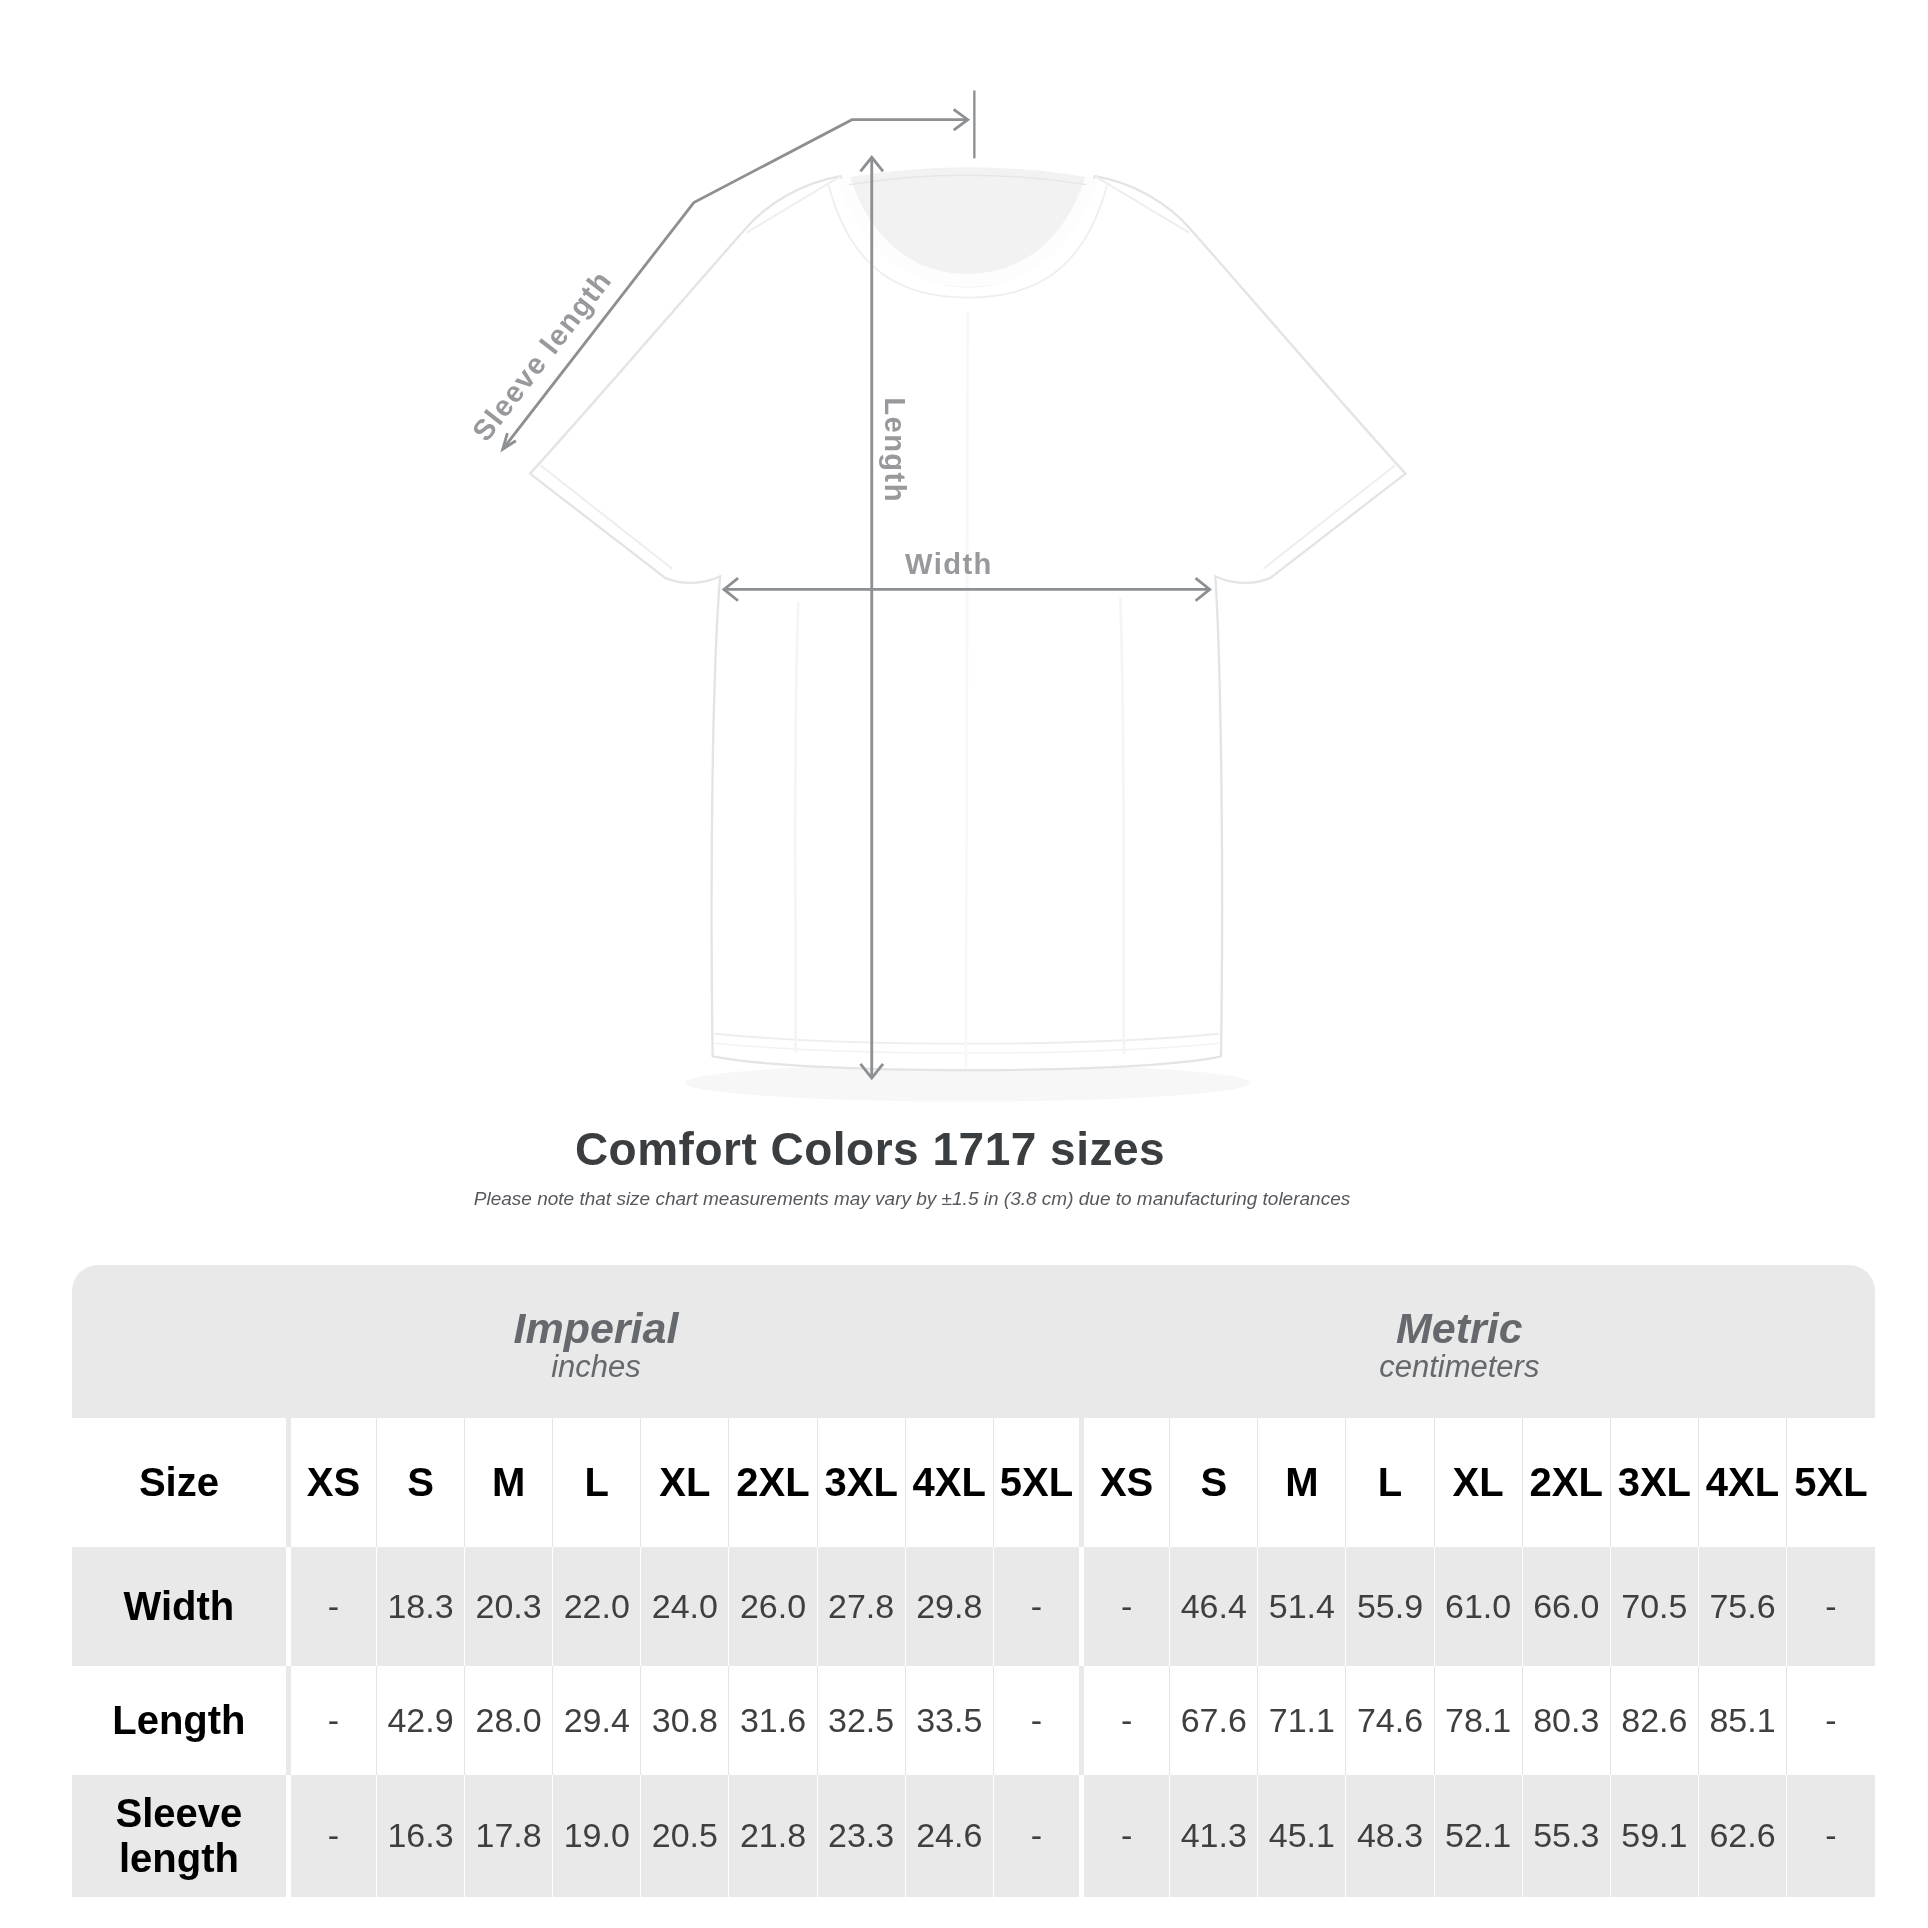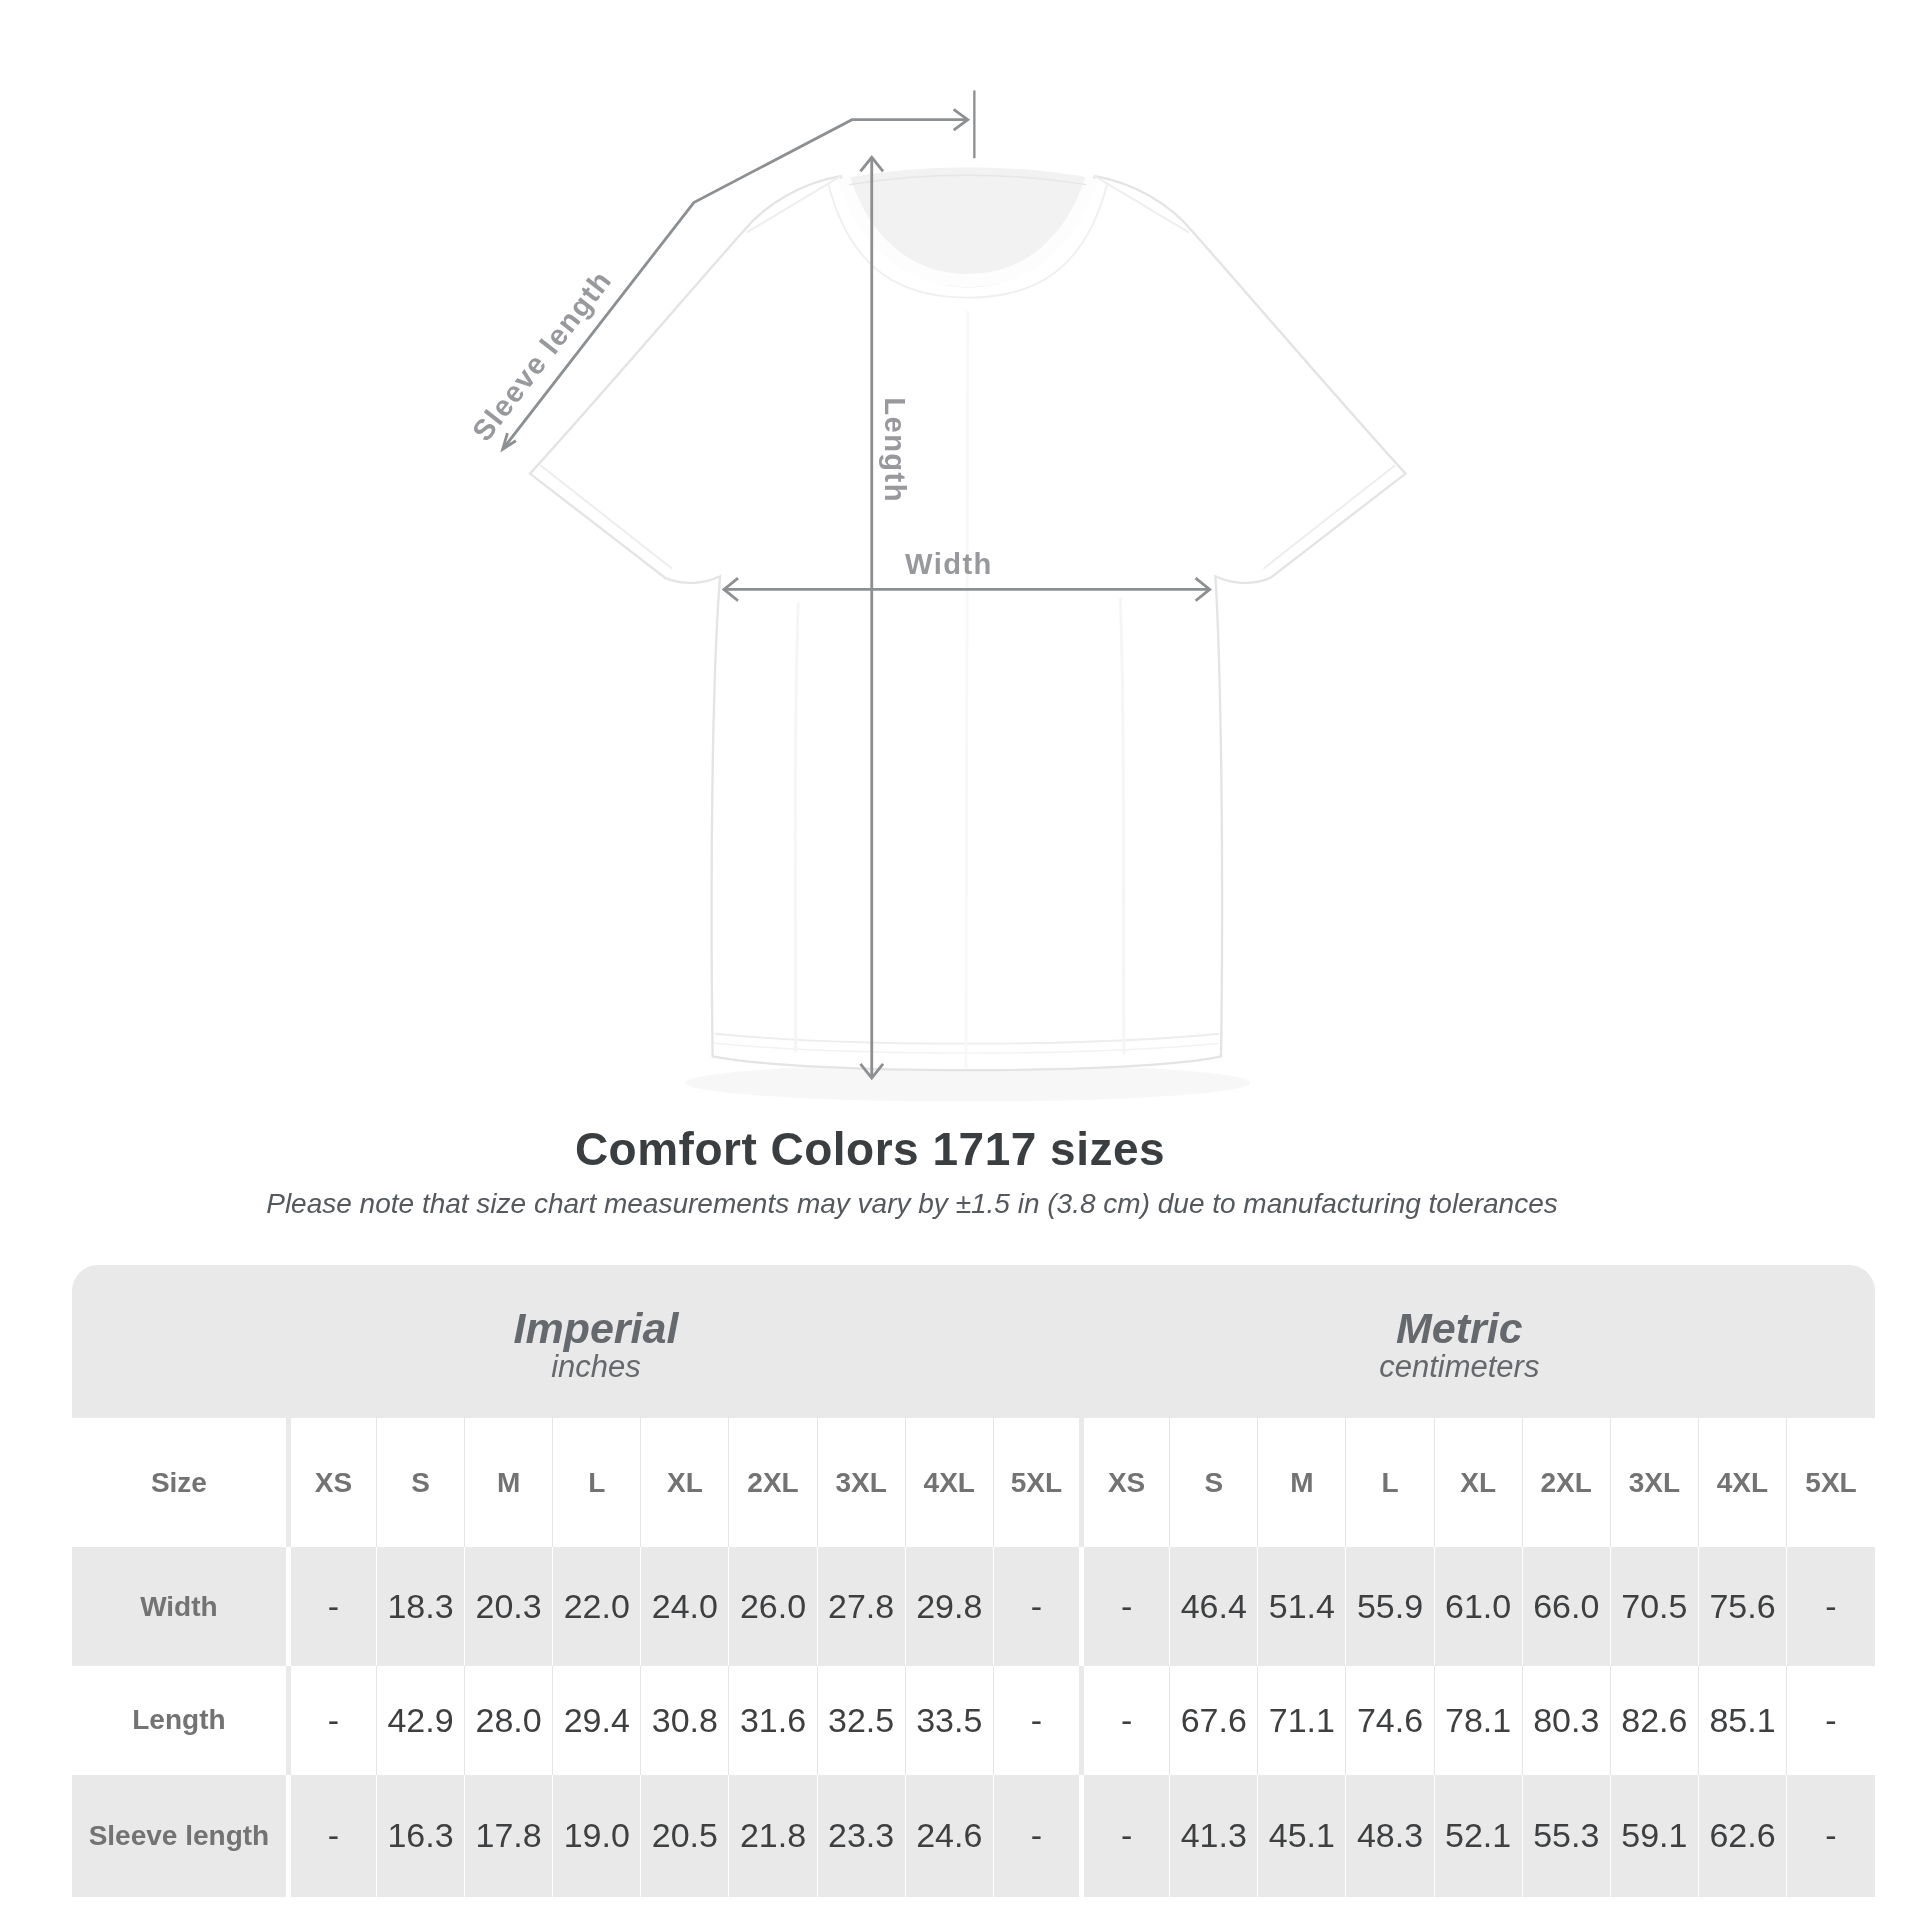--- a/index.html
+++ b/index.html
@@ -6,21 +6,21 @@
   .page{position:relative;width:1928px;height:1928px;background:#ffffff;overflow:hidden;
         font-family:"Liberation Sans",sans-serif;}
 
   
   .diagram{position:absolute;left:0;top:0;width:1928px;height:1177px;}
 
   
   .title{position:absolute;left:0;top:1122px;width:1740px;text-align:center;
          font-size:46px;font-weight:bold;color:#3b3e40;letter-spacing:0.5px;}
   .note{position:absolute;left:0;top:1188px;width:1824px;text-align:center;
-        font-style:italic;font-size:28px;color:#55595d;}
+        font-style:italic;font-size:19px;color:#55595d;}
 
   
   .table-wrap{position:absolute;left:72px;top:1265px;width:1803px;height:819px;
               border-radius:26px;overflow:hidden;}
   table.size-chart{border-collapse:collapse;table-layout:fixed;width:1803px;height:632px;}
   .size-chart td,.size-chart th{padding:0;margin:0;text-align:center;vertical-align:middle;}
 
   col.c-label{width:216px;}
   col.c-val{width:88px;}
 
@@ -33,21 +33,21 @@
 
   tr.white-row th,tr.white-row td{background:#ffffff;}
   tr.gray-row  th,tr.gray-row  td{background:#e9e9e9;}
 
   .size-chart .v{border-left:1.9px solid #ffffff;}
   tr.white-row .v{border-left-color:#e4e4e4;text-align:center;}
   .size-chart .v.gstart{border-left-width:5.6px;}
   tr.white-row .v.gstart{border-left-color:#e9e9e9;}
   tr.gray-row  .v,{border-left-color:#ffffff;}
 
-  .size-chart th{font-size:28px;font-weight:bold;color:#737373;}
+  .size-chart th{font-size:40px;font-weight:bold;color:#000000;}
   .size-chart td.v{font-size:34px;font-weight:normal;color:#3d3f41;}
 </style>
 </head>
 <body>
 
 <div class="page">
 
   <svg class="diagram" viewBox="0 0 2048 1250">
 
     <ellipse cx="1028" cy="1150" rx="300" ry="20" fill="#f3f3f3" opacity="0.7"></ellipse>

